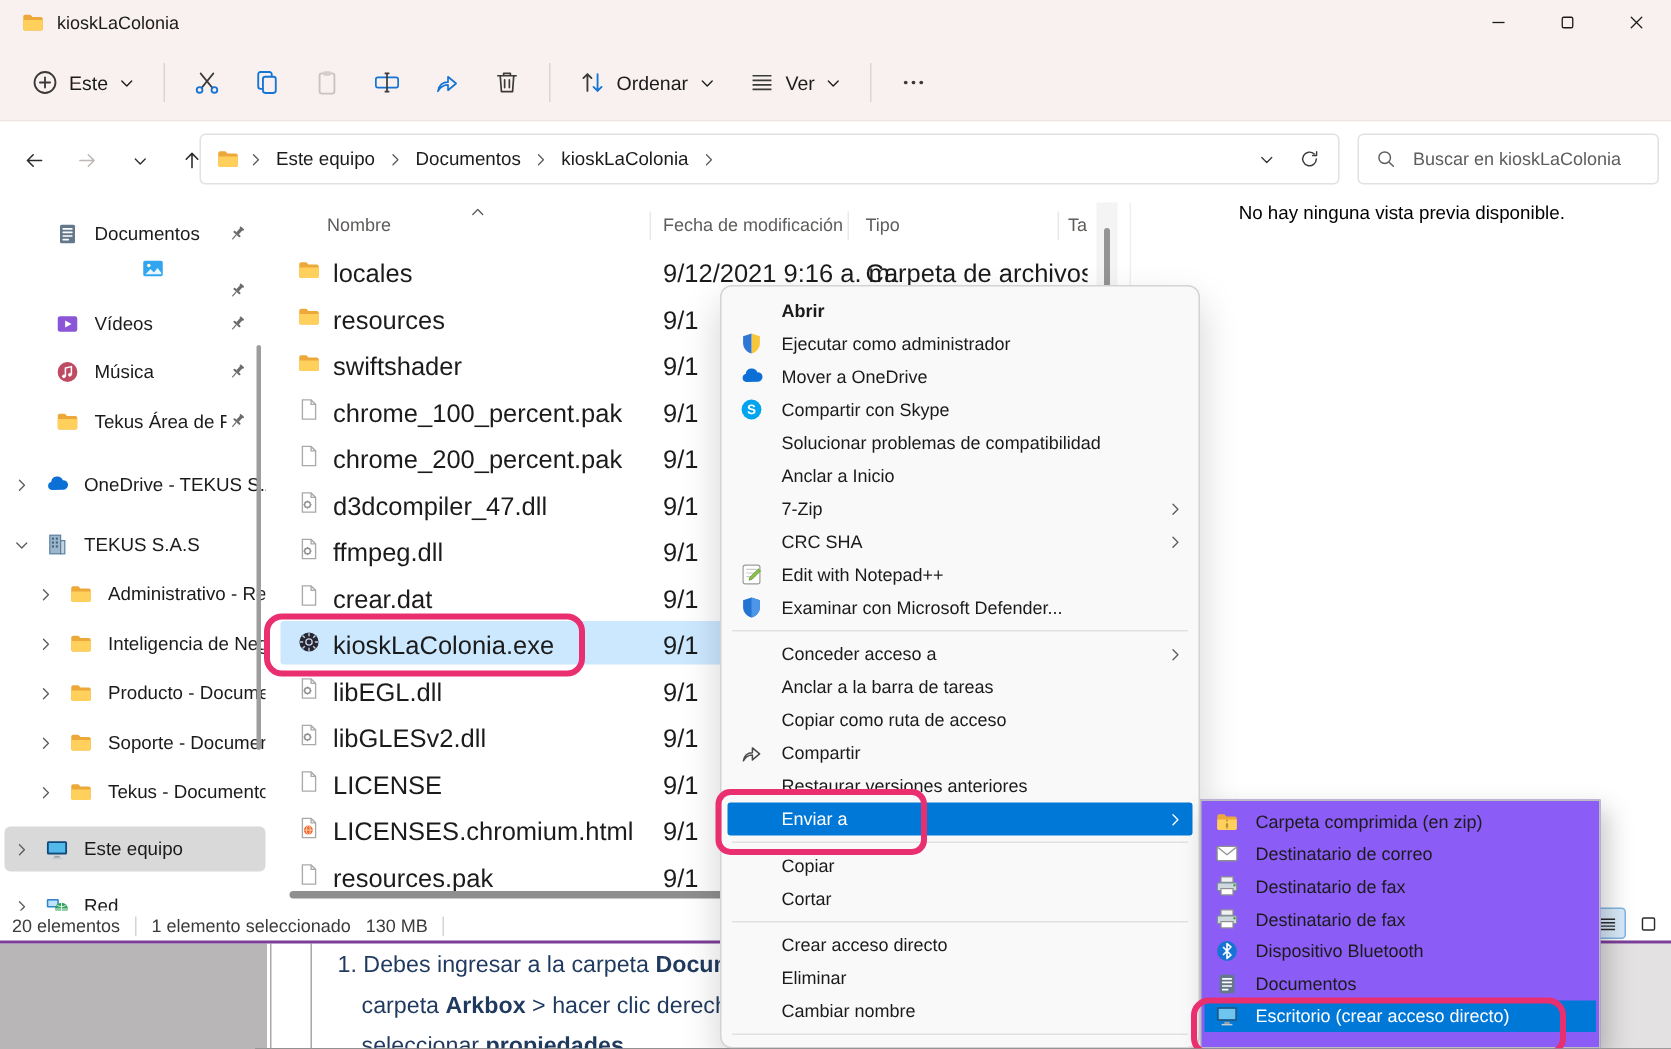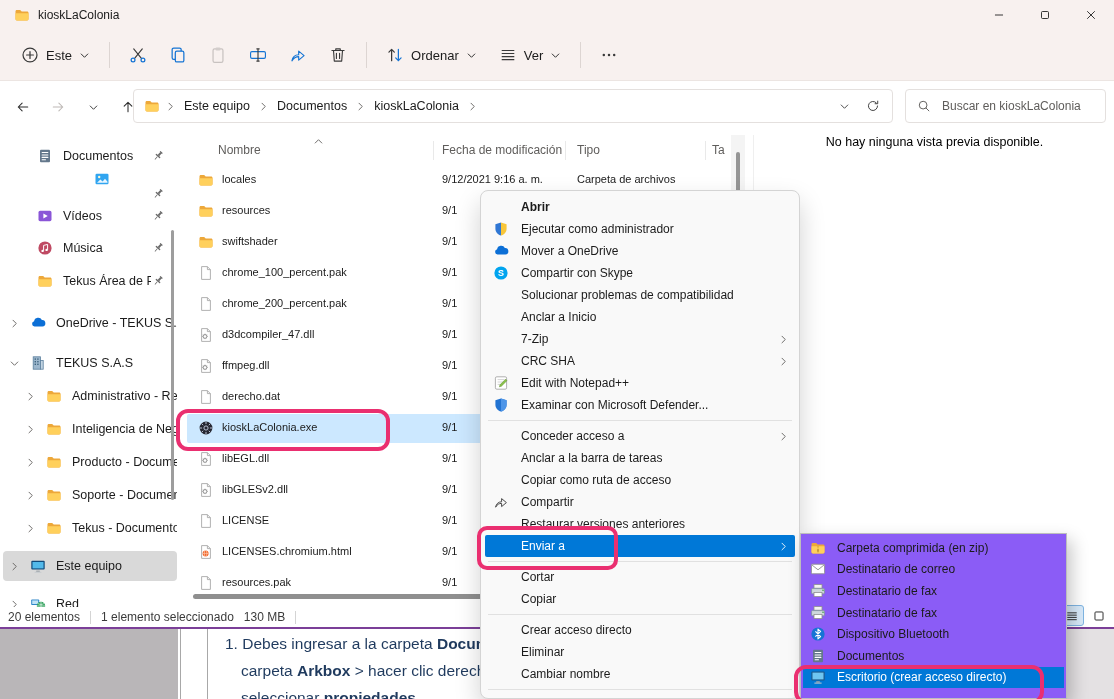--- a/index.html
+++ b/index.html
@@ -42,21 +42,21 @@
   .side-label{flex:1;white-space:nowrap;overflow:hidden;}
   .side-row .pin{margin-left:auto;margin-right:12px;flex:none;}
   #sb-scroll{position:absolute;left:171px;top:230px;width:3px;height:270px;background:#9d9d9d;border-radius:2px;}
 
   
   #filelist{position:absolute;left:185px;top:135px;width:540px;height:472px;overflow:hidden;}
   #fl-header{position:relative;height:30px;font-size:12px;color:#5f5d5b;}
   .h-lab{position:absolute;top:8px;white-space:nowrap;}
   .h-sep{position:absolute;top:6px;width:1px;height:19px;background:#e9e9e9;}
   #fl-rows{position:absolute;left:0;top:30px;right:0;}
-  .f-row{position:relative;height:31px;font-size:11px;}
+  .f-row{position:relative;height:31px;font-size:17px;}
   .f-row.sel::before{content:'';position:absolute;left:2px;right:-2px;top:1px;bottom:1px;background:#cce8ff;border-radius:2px;}
   .f-cell{position:absolute;top:8px;white-space:nowrap;}
   .f-row .ic{position:absolute;left:13px;top:7px;}
   .f-name{left:37px;}
   .f-date{left:257px;}
   .f-type{left:392px;}
   #fl-vtrack{position:absolute;left:731px;top:135px;width:14px;height:472px;background:#f4f4f4;}
   #fl-vthumb{position:absolute;left:736px;top:152px;width:4px;height:96px;background:#959595;border-radius:2px;}
   #fl-hthumb{position:absolute;left:193px;top:594px;width:540px;height:5px;background:#8f8f8f;border-radius:3px;}
 
@@ -674,21 +674,21 @@
           <span class="f-cell f-name">ffmpeg.dll</span>
           <span class="f-cell f-date">9/1</span>
         </div>
         <div class="f-row">
           <span class="ic">
             <svg viewBox="0 0 16 16">
               <path d="M3.6 1.6h5.8l3 3v9.8H3.6z" fill="#fff" stroke="#a9a9a9" stroke-width=".9"></path>
               <path d="M9.4 1.6v3h3" fill="none" stroke="#a9a9a9" stroke-width=".9"></path>
             </svg>
           </span>
-          <span class="f-cell f-name">derecho.dat</span>
+          <span class="f-cell f-name">crear.dat</span>
           <span class="f-cell f-date">9/1</span>
         </div>
         <div class="f-row sel">
           <span class="ic">
             <svg viewBox="0 0 16 16">
               <circle cx="8" cy="8" r="6.4" fill="#262833"></circle>
               <g fill="none" stroke="#c9d1e3" stroke-width=".9">
                 <circle cx="8" cy="8" r="2.1"></circle>
                 <path d="M8 1.9v2.2M8 11.9v2.2M1.9 8h2.2M11.9 8h2.2M3.7 3.7l1.5 1.5M10.8 10.8l1.5 1.5M12.3 3.7l-1.5 1.5M5.2 10.8l-1.5 1.5"></path>
               </g>
@@ -912,25 +912,25 @@
         <span class="cm-label">Enviar a</span>
         <span class="ic ic-xs arrow">
           <svg viewBox="0 0 16 16">
             <path d="M5.8 3.2L10.6 8l-4.8 4.8" fill="none" stroke="currentColor" stroke-width="1.3" stroke-linecap="round" stroke-linejoin="round"></path>
           </svg>
         </span>
       </div>
       <div class="cm-sep"></div>
       <div class="cm-row">
         <span class="cm-ic"></span>
+        <span class="cm-label">Copiar</span>
+      </div>
+      <div class="cm-row">
+        <span class="cm-ic"></span>
         <span class="cm-label">Cortar</span>
-      </div>
-      <div class="cm-row">
-        <span class="cm-ic"></span>
-        <span class="cm-label">Copiar</span>
       </div>
       <div class="cm-sep"></div>
       <div class="cm-row">
         <span class="cm-ic"></span>
         <span class="cm-label">Crear acceso directo</span>
       </div>
       <div class="cm-row">
         <span class="cm-ic"></span>
         <span class="cm-label">Eliminar</span>
       </div>

